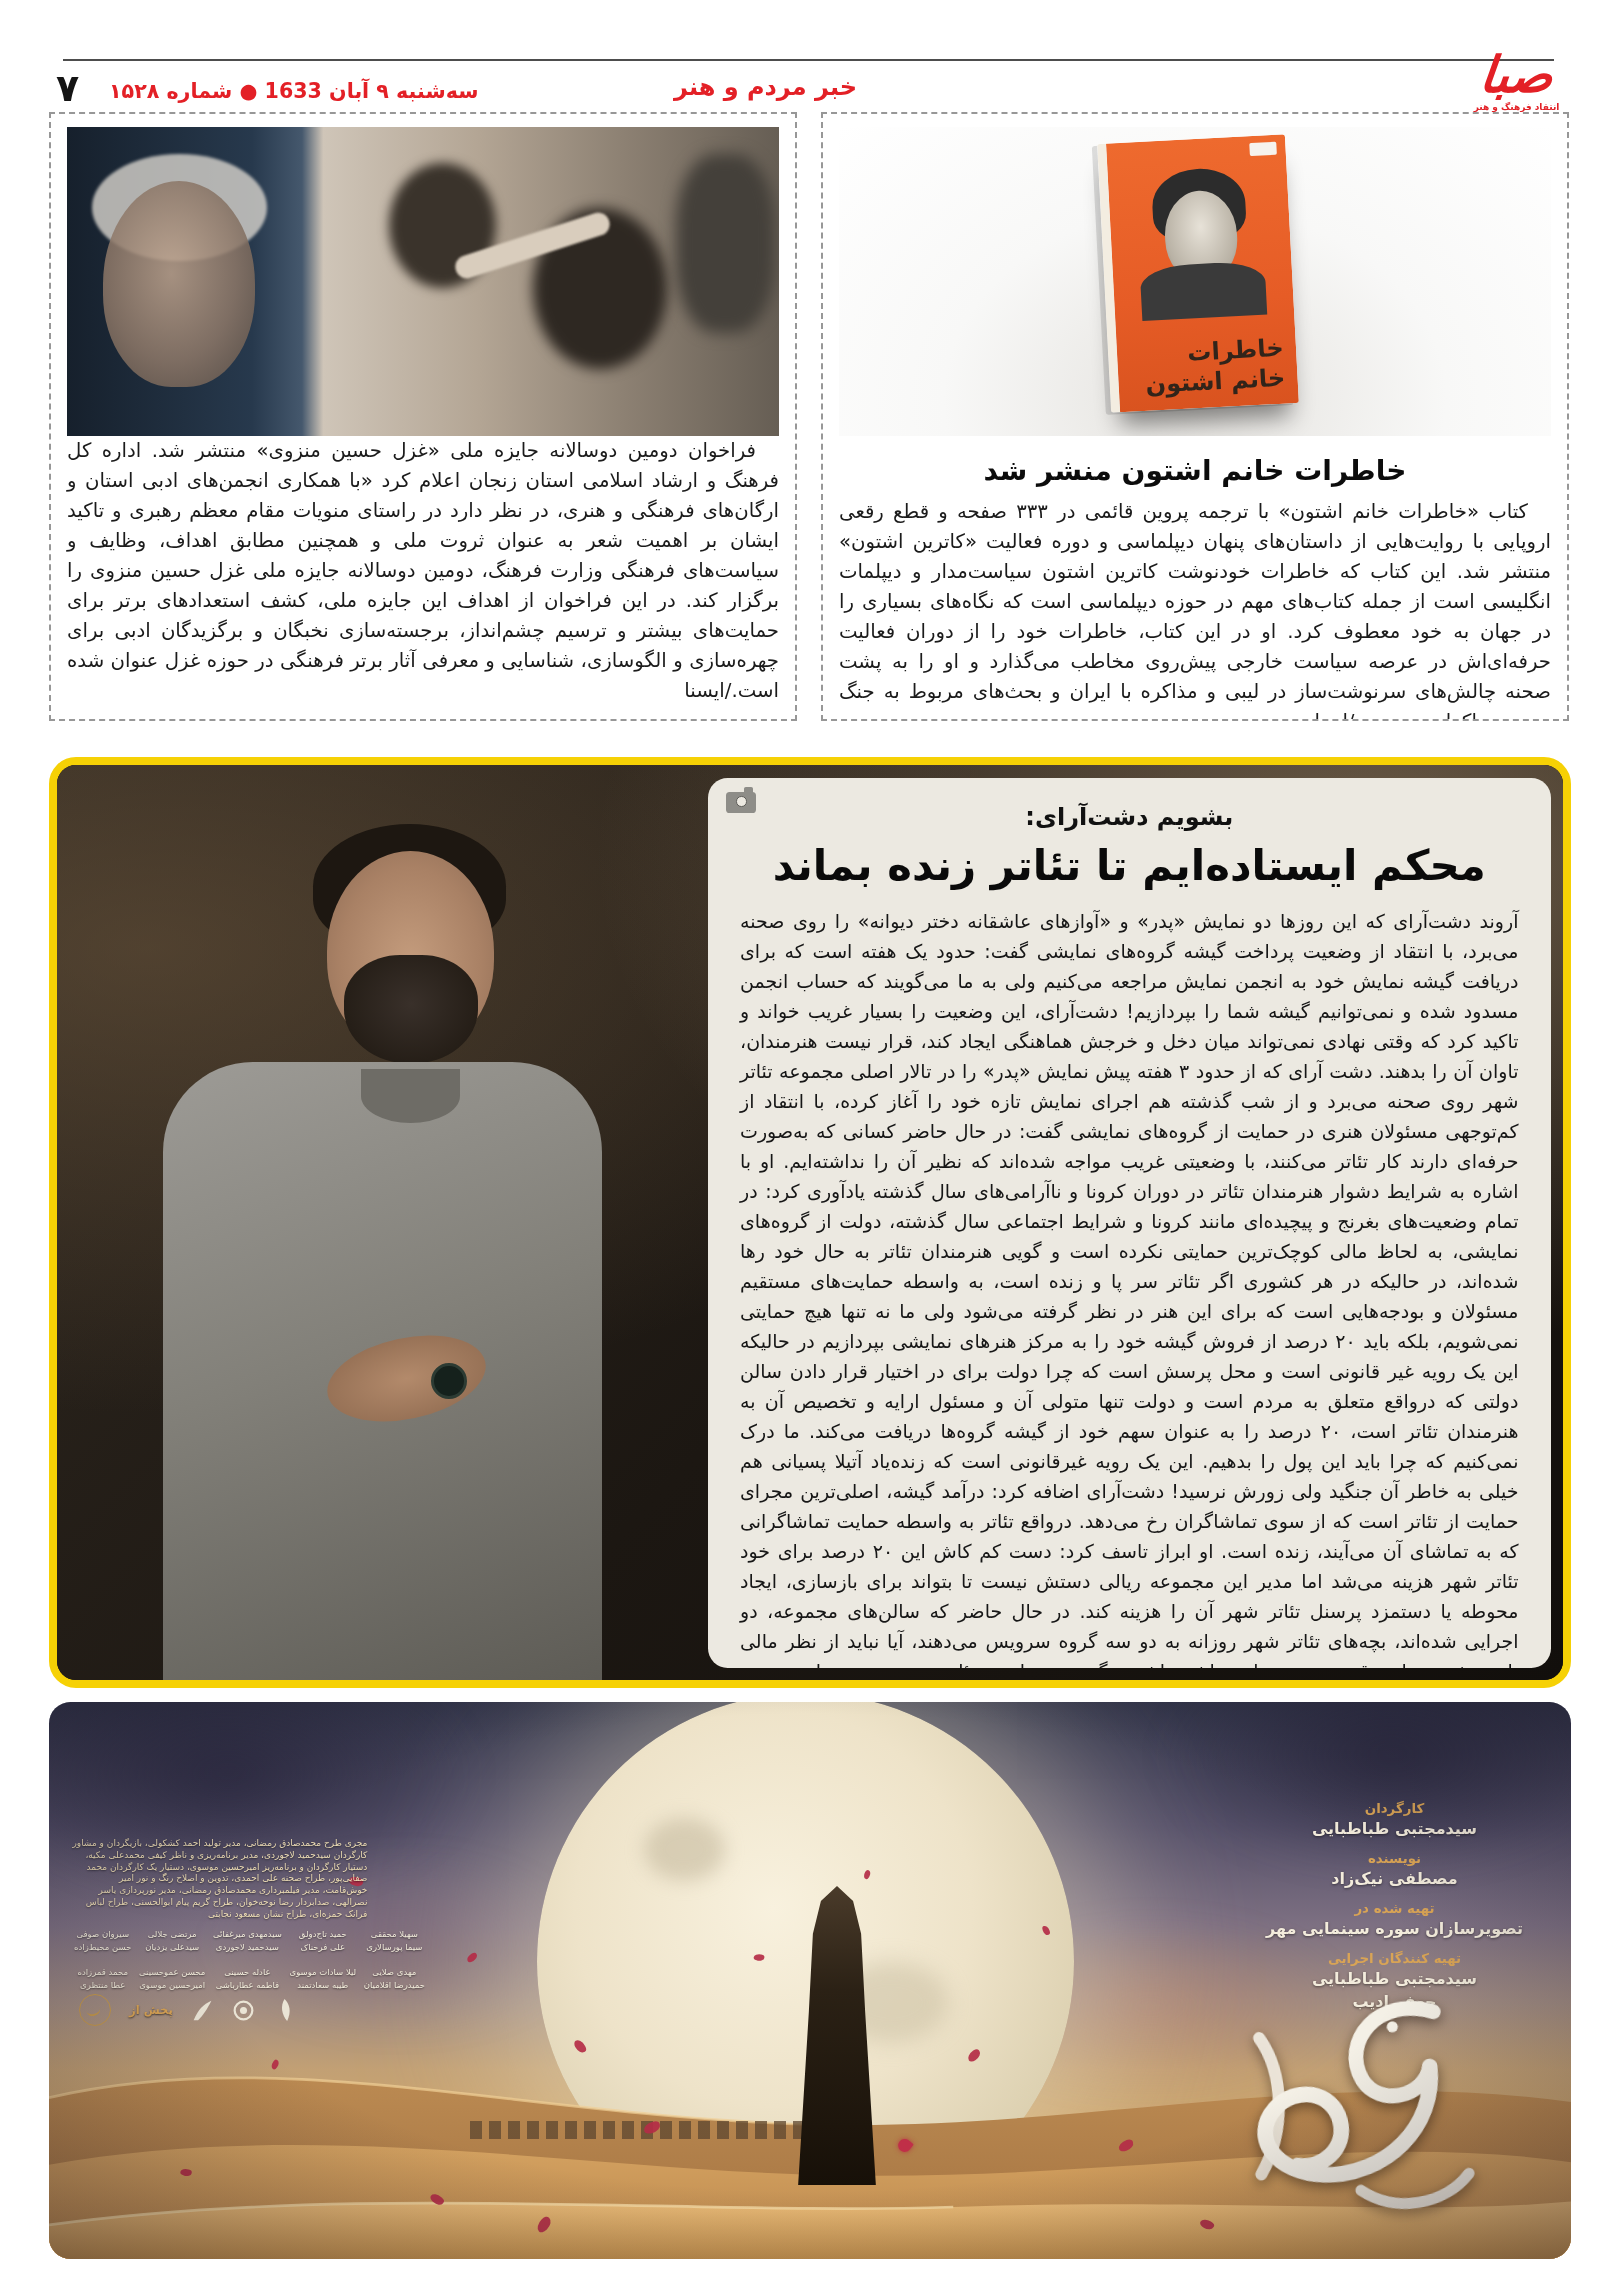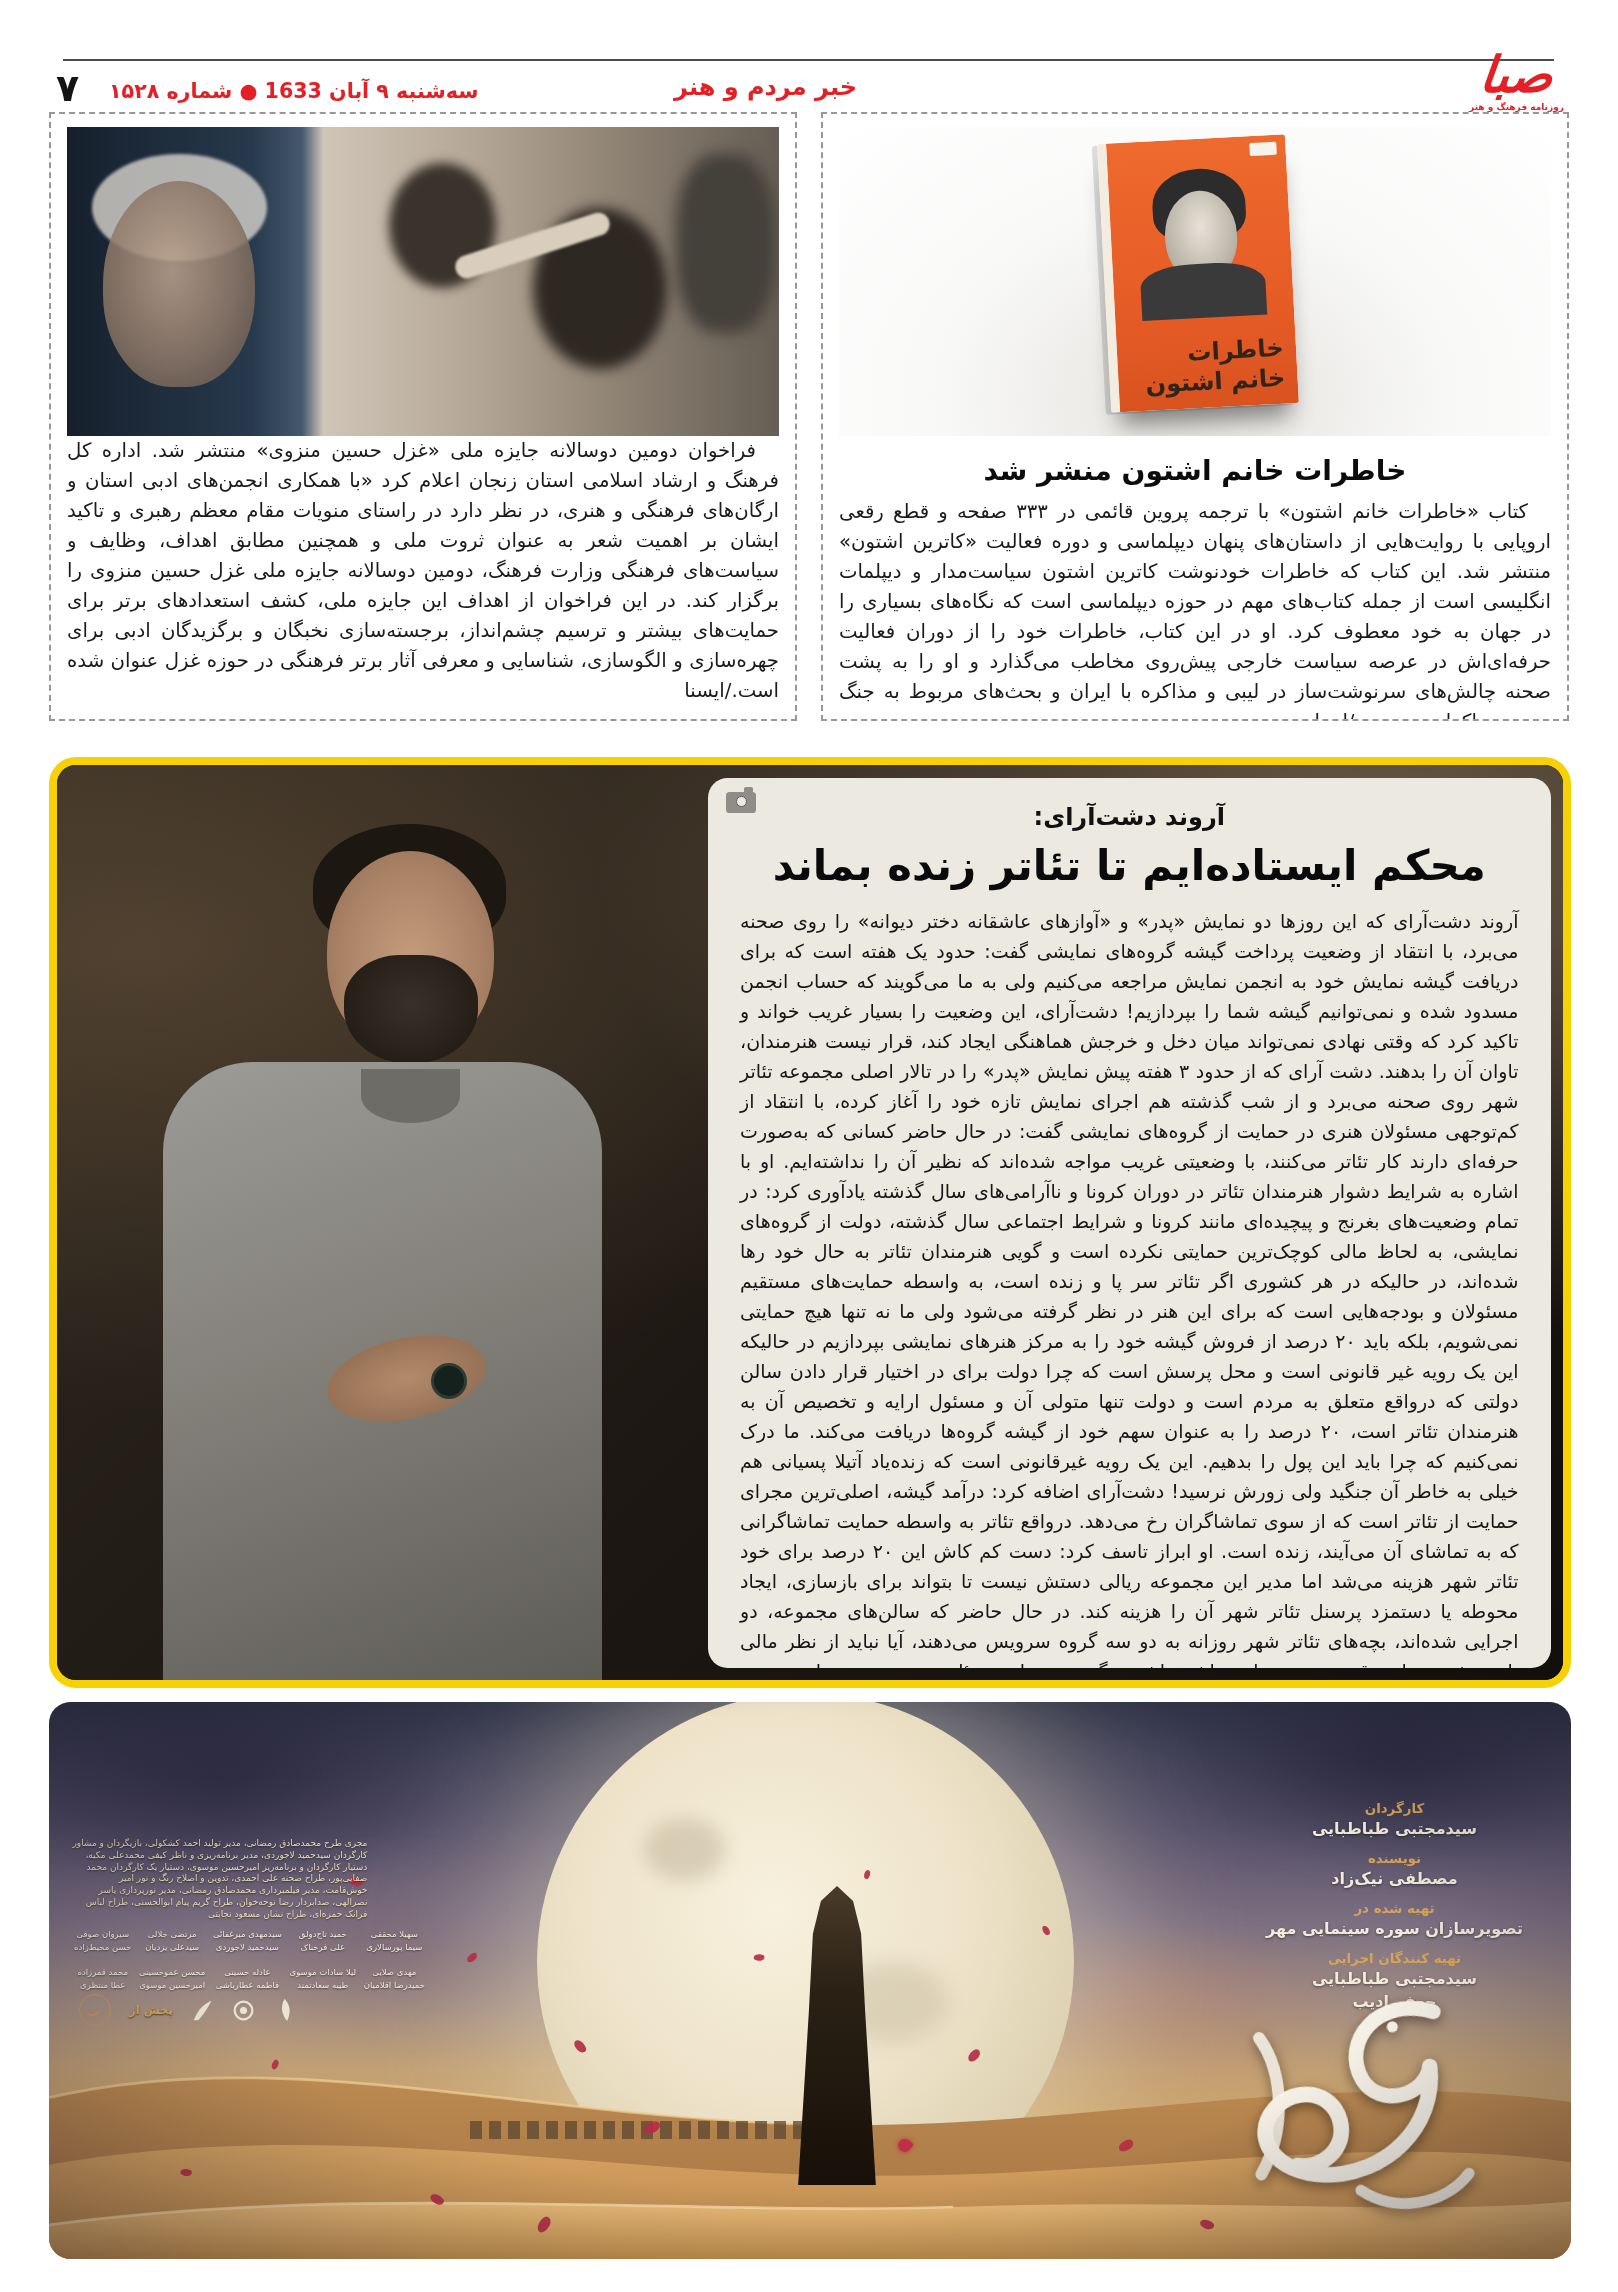--- a/index.html
+++ b/index.html
@@ -129,21 +129,21 @@
 <body>
 
 <div class="page">
 
   <div class="header-rule"></div>
   <div class="page-number">۷</div>
   <div class="header-date">سه‌شنبه ۹ آبان 1633 ● شماره ۱۵۲۸</div>
   <div class="section-title">خبر مردم و هنر</div>
   <div class="logo">
     <span class="logo-text">صبا</span>
-    <div class="logo-tagline">روزنامه فرهنگ و هنر</div>
+    <div class="logo-tagline">انتقاد فرهنگ و هنر</div>
   </div>
 
   <section class="news-box box-left">
     <div class="photo-frame montage">
       <div class="mt-hair"></div>
       <div class="mt-face"></div>
       <div class="mt-crowd1"></div>
       <div class="mt-crowd2"></div>
       <div class="mt-arm"></div>
       <div class="mt-crowd3"></div>
@@ -173,21 +173,21 @@
       <div class="p-hair"></div>
       <div class="p-head"></div>
       <div class="p-beard"></div>
       <div class="p-shirt"></div>
       <div class="p-collar"></div>
       <div class="p-hands"></div>
       <div class="p-watch"></div>
     </div>
     <div class="interview-panel">
       <div class="camera-icon"></div>
-      <div class="kicker">آروند دشت‌آرای:</div>
+      <div class="kicker">بشویم دشت‌آرای:</div>
       <h1 class="headline">محکم ایستاده‌ایم تا تئاتر زنده بماند</h1>
       <p class="interview-body">آروند دشت‌آرای که این روزها دو نمایش «پدر» و «آوازهای عاشقانه دختر دیوانه» را روی صحنه می‌برد، با انتقاد از وضعیت پرداخت گیشه گروه‌های نمایشی گفت: حدود یک هفته است که برای دریافت گیشه نمایش خود به انجمن نمایش مراجعه می‌کنیم ولی به ما می‌گویند که حساب انجمن مسدود شده و نمی‌توانیم گیشه شما را بپردازیم! دشت‌آرای، این وضعیت را بسیار غریب خواند و تاکید کرد که وقتی نهادی نمی‌تواند میان دخل و خرجش هماهنگی ایجاد کند، قرار نیست هنرمندان، تاوان آن را بدهند. دشت آرای که از حدود ۳ هفته پیش نمایش «پدر» را در تالار اصلی مجموعه تئاتر شهر روی صحنه می‌برد و از شب گذشته هم اجرای نمایش تازه خود را آغاز کرده، با انتقاد از کم‌توجهی مسئولان هنری در حمایت از گروه‌های نمایشی گفت: در حال حاضر کسانی که به‌صورت حرفه‌ای دارند کار تئاتر می‌کنند، با وضعیتی غریب مواجه شده‌اند که نظیر آن را نداشته‌ایم. او با اشاره به شرایط دشوار هنرمندان تئاتر در دوران کرونا و ناآرامی‌های سال گذشته یادآوری کرد: در تمام وضعیت‌های بغرنج و پیچیده‌ای مانند کرونا و شرایط اجتماعی سال گذشته، دولت از گروه‌های نمایشی، به لحاظ مالی کوچک‌ترین حمایتی نکرده است و گویی هنرمندان تئاتر به حال خود رها شده‌اند، در حالیکه در هر کشوری اگر تئاتر سر پا و زنده است، به واسطه حمایت‌های مستقیم مسئولان و بودجه‌هایی است که برای این هنر در نظر گرفته می‌شود ولی ما نه تنها هیچ حمایتی نمی‌شویم، بلکه باید ۲۰ درصد از فروش گیشه خود را به مرکز هنرهای نمایشی بپردازیم در حالیکه این یک رویه غیر قانونی است و محل پرسش است که چرا دولت برای در اختیار قرار دادن سالن دولتی که درواقع متعلق به مردم است و دولت تنها متولی آن و مسئول ارایه و تخصیص آن به هنرمندان تئاتر است، ۲۰ درصد را به عنوان سهم خود از گیشه گروه‌ها دریافت می‌کند. ما درک نمی‌کنیم که چرا باید این پول را بدهیم. این یک رویه غیرقانونی است که زنده‌یاد آتیلا پسیانی هم خیلی به خاطر آن جنگید ولی زورش نرسید! دشت‌آرای اضافه کرد: درآمد گیشه، اصلی‌ترین مجرای حمایت از تئاتر است که از سوی تماشاگران رخ می‌دهد. درواقع تئاتر به واسطه حمایت تماشاگرانی که به تماشای آن می‌آیند، زنده است. او ابراز تاسف کرد: دست کم کاش این ۲۰ درصد برای خود تئاتر شهر هزینه می‌شد اما مدیر این مجموعه ریالی دستش نیست تا بتواند برای بازسازی، ایجاد محوطه یا دستمزد پرسنل تئاتر شهر آن را هزینه کند. در حال حاضر که سالن‌های مجموعه، دو اجرایی شده‌اند، بچه‌های تئاتر شهر روزانه به دو سه گروه سرویس می‌دهند، آیا نباید از نظر مالی تامین شوند. ولی وقتی مدیری پولی نداشته باشد، چگونه می‌تواند به تئاتر رونق بدهد. معلوم نیست این ۲۰ درصد پول غیرقانونی، صرف چه کاری می‌شود؟! دشت آرای اضافه کرد: در حال حاضر و با این وضعیت دشوار اقتصادی، فقط به واسطه علاقه مردم به تئاتر است که می‌توانیم این هنر را زنده نگه داریم. آن هم در این دوره سخت که وقتی کار تئاتر می‌کنی، باید از همه جا ضربه بخوری، ولی ما محکم ایستاده‌ایم تا تئاتر زنده بماند به این دلیل که آن را مهم می‌دانیم و نمی‌خواهیم تعطیل بشود اما قرار نیست نقره داغ بشویم!/ایسنا</p>
     </div>
   </section>
 
   <section class="poster">
     <div class="cloud c1"></div>
     <div class="cloud c2"></div>
     <div class="cloud c3"></div>
     <div class="cloud c4"></div>

